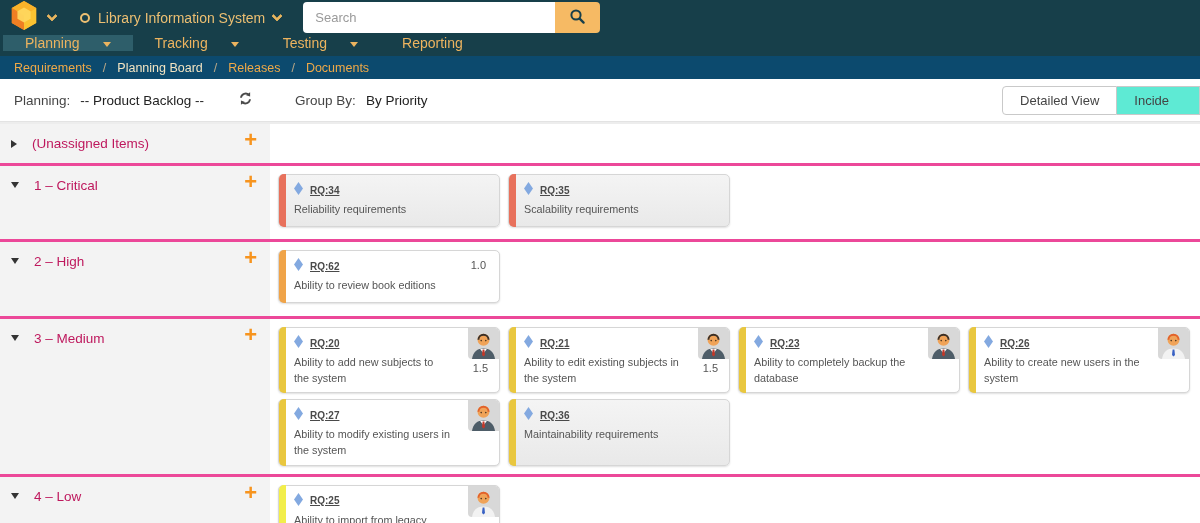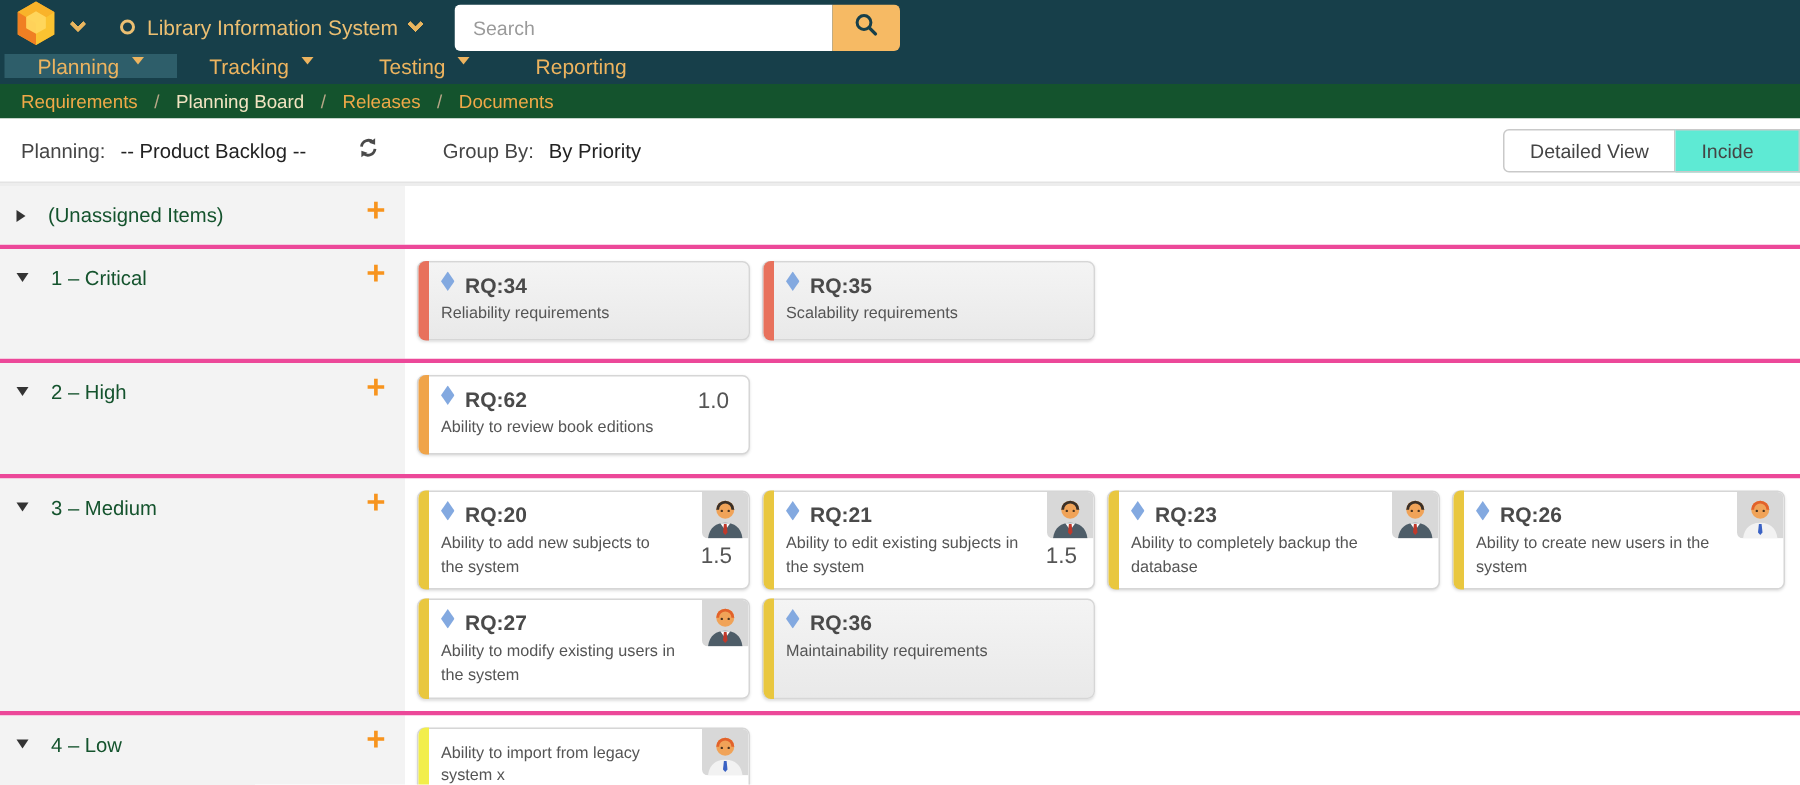--- a/index.html
+++ b/index.html
@@ -16,28 +16,28 @@
           color:#ecbf72; font-size:14px; }
   .ring { width:10px; height:10px; border:2px solid #ecbf72; border-radius:50%; }
   .search-form { margin-left:22px; align-self:center; display:flex; height:31px; width:297px;
           border-radius:4px; overflow:hidden; }
   .search-input { flex:1; border:none; outline:none; padding:0 12px; font-size:13px; color:#0f766e;
           font-family:inherit; }
   .search-input::placeholder { color:#9a9a9a; }
   .search-btn { width:45px; border:none; background:#f6ba64; cursor:pointer;
           display:flex; align-items:center; justify-content:center; }
   .main-menu { display:flex; margin-left:3px; }
-  .menu-item { display:flex; gap:8px; padding:0 22px; cursor:pointer;
+  .menu-item { display:flex; align-items:center; gap:23px; padding:0 22px; cursor:pointer;
           color:#edb45f; font-size:14px; }
   .menu-item.active { background:#2e5e6a; }
   .menu-caret { width:0; height:0; border-left:4px solid transparent; border-right:4px solid transparent;
           border-top:5px solid #edb45f; margin-top:2px; }
 
   
-  .breadcrumb-bar { height:23px; background:#14532d; display:flex; align-items:center;
+  .breadcrumb-bar { height:23px; background:#0c4a6e; display:flex; align-items:center;
           padding-left:14px; font-size:12.5px; }
   .crumb { color:#efa948; cursor:pointer; }
   .crumb.active { color:#f2e4c2; }
   .crumb-sep { color:#b9a888; margin:0 11px; }
 
   
   .toolbar { height:43px; background:#fff; border-bottom:1px solid #e3e3e3; display:flex;
           align-items:center; padding-left:14px; font-size:13.5px; color:#333; }
   .tb-label { color:#454545; }
   .tb-value { color:#222; margin-left:10px; cursor:pointer; }
@@ -53,40 +53,40 @@
   .board { background:#fff; }
   .board-row { display:flex; border-top:3px solid #ec4899; }
   .board-row:first-child { border-top:2px solid #ededed; }
   .row-head { width:270px; flex:0 0 270px; background:#f3f3f3; position:relative;
           padding:12px 12px 0 11px; display:flex; align-items:flex-start; }
   .tri { width:0; height:0; margin-top:4px; cursor:pointer; }
   .tri-down { border-left:4.5px solid transparent; border-right:4.5px solid transparent;
           border-top:6px solid #333; }
   .tri-right { border-top:4.5px solid transparent; border-bottom:4.5px solid transparent;
           border-left:6px solid #333; }
-  .group-label { margin-left:15px; font-size:13.5px; color:#14532d; }
+  .group-label { margin-left:15px; font-size:13.5px; color:#be185d; }
   .add-btn { position:absolute; right:13px; top:5px; color:#f7941e; font-size:22px;
           font-weight:bold; cursor:pointer; line-height:1; }
   .row-cards { flex:1; background:#fff; padding:8px 8px; display:flex; flex-wrap:wrap;
           gap:6px 8px; align-content:flex-start; }
 
   .card { width:222px; min-height:53px; position:relative; border-radius:5px;
           border:1px solid #d6d6d6; background:#fff; padding:6px 8px 6px 15px;
           box-shadow:0 1px 2px rgba(0,0,0,.13); }
   .card.gray { background:linear-gradient(#f4f4f4,#e9e9e9); }
   .card-edge { position:absolute; left:0; top:-1px; bottom:-1px; width:7px;
           border-radius:5px 0 0 5px; }
   .card-head { display:flex; align-items:center; gap:7px; }
-  .card-id { font-size:14px; font-weight:bold; color:#4a4a4a; 
+  .card-id { font-size:10px; font-weight:bold; color:#4a4a4a; text-decoration:underline;
           cursor:pointer; }
   .card-desc { font-size:10.8px; color:#555; margin-top:3px; line-height:1.45; }
   .card.has-avatar .card-desc { padding-right:40px; }
   .avatar { position:absolute; top:0; right:0; width:31px; height:31px; overflow:hidden;
           border-radius:0 4px 0 4px; cursor:pointer; }
-  .release-num { position:absolute; font-size:15px; color:#555; }
+  .release-num { position:absolute; font-size:11px; color:#555; }
   .release-top { top:8px; right:13px; }
   .release-under { top:34px; right:11px; }
 </style>
 </head>
 <body>
 
 <div class="navbar">
   <div class="nav-left">
     <div class="logo-btn">
       <span>
@@ -350,20 +350,26 @@
     </div>
     <div class="board-row" style="min-height: 90px;">
       <div class="row-head">
         <span class="tri tri-down"></span>
         <span class="group-label">4 – Low</span>
         <span class="add-btn">+</span>
       </div>
       <div class="row-cards">
         <div class="card has-avatar">
           <span class="card-edge" style="background: rgb(242, 238, 75);"></span>
+          <div class="card-head">
+            <span><svg width="9" height="13" viewBox="0 0 9 13">
+                <polygon points="4.5,0 9,6.5 4.5,13 0,6.5" fill="#83a9e0"></polygon>
+              </svg></span>
+            <span class="card-id">RQ:25</span>
+          </div>
           <div class="card-desc">Ability to import from legacy system x</div>
           <span class="avatar"><svg width="31" height="31" viewBox="0 0 31 31">
               <rect width="31" height="31" fill="#d8d8d8"></rect>
               <circle cx="15.5" cy="11.8" r="6" fill="#f0a358"></circle>
               <path d="M9.5 11.8 A6 6 0 0 1 21.5 11.8 L19.6 11.8 A4.1 4.1 0 0 0 11.4 11.8 Z" fill="#e2622b"></path>
               <circle cx="13.2" cy="12.6" r="0.8" fill="#4a3420"></circle>
               <circle cx="17.8" cy="12.6" r="0.8" fill="#4a3420"></circle>
               <path d="M4 31 C5 23.5 9.5 20.5 15.5 20.5 C21.5 20.5 26 23.5 27 31 Z" fill="#f2f2f2"></path>
               <path d="M12.2 20.9 L15.5 25.5 L18.8 20.9 Z" fill="#f2f2f2"></path>
               <path d="M14.6 21.4 L16.4 21.4 L17 27 L15.5 28.6 L14 27 Z" fill="#3a62c4"></path>

